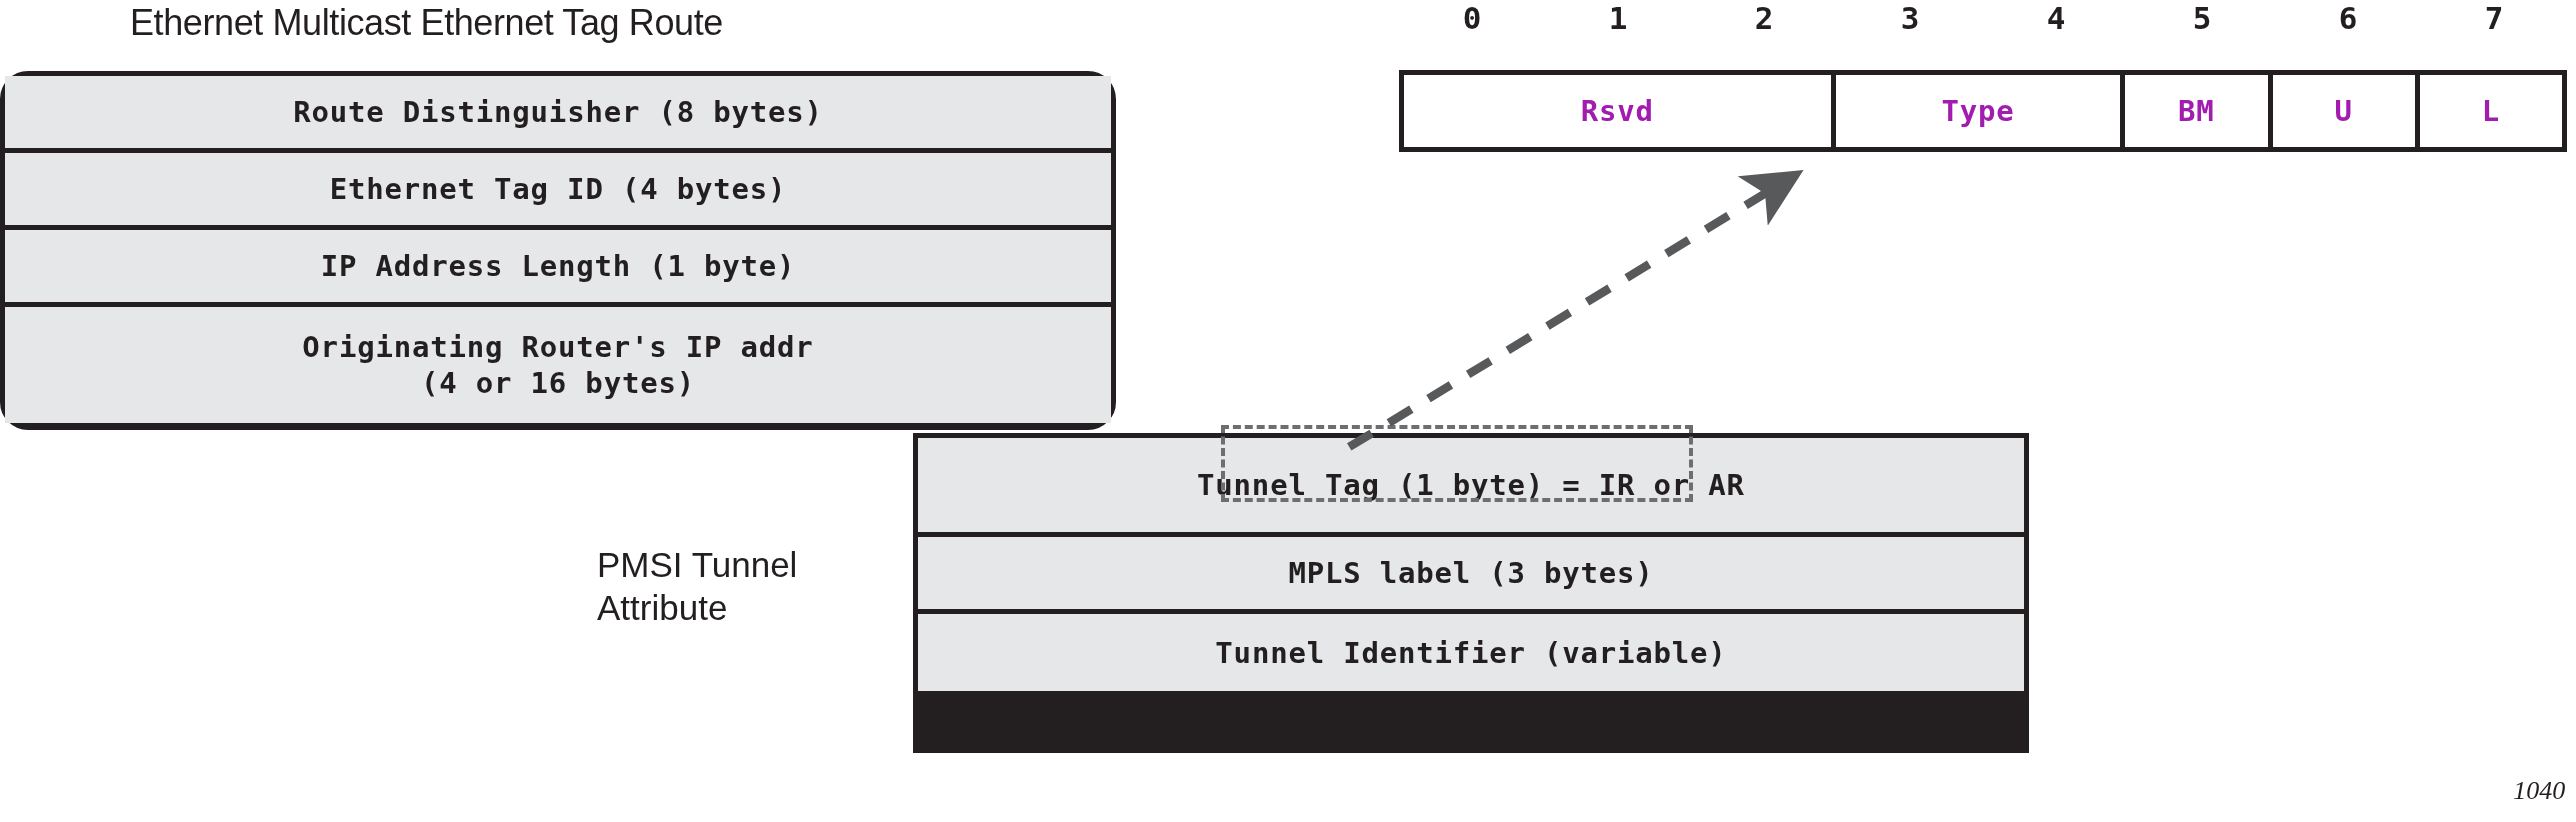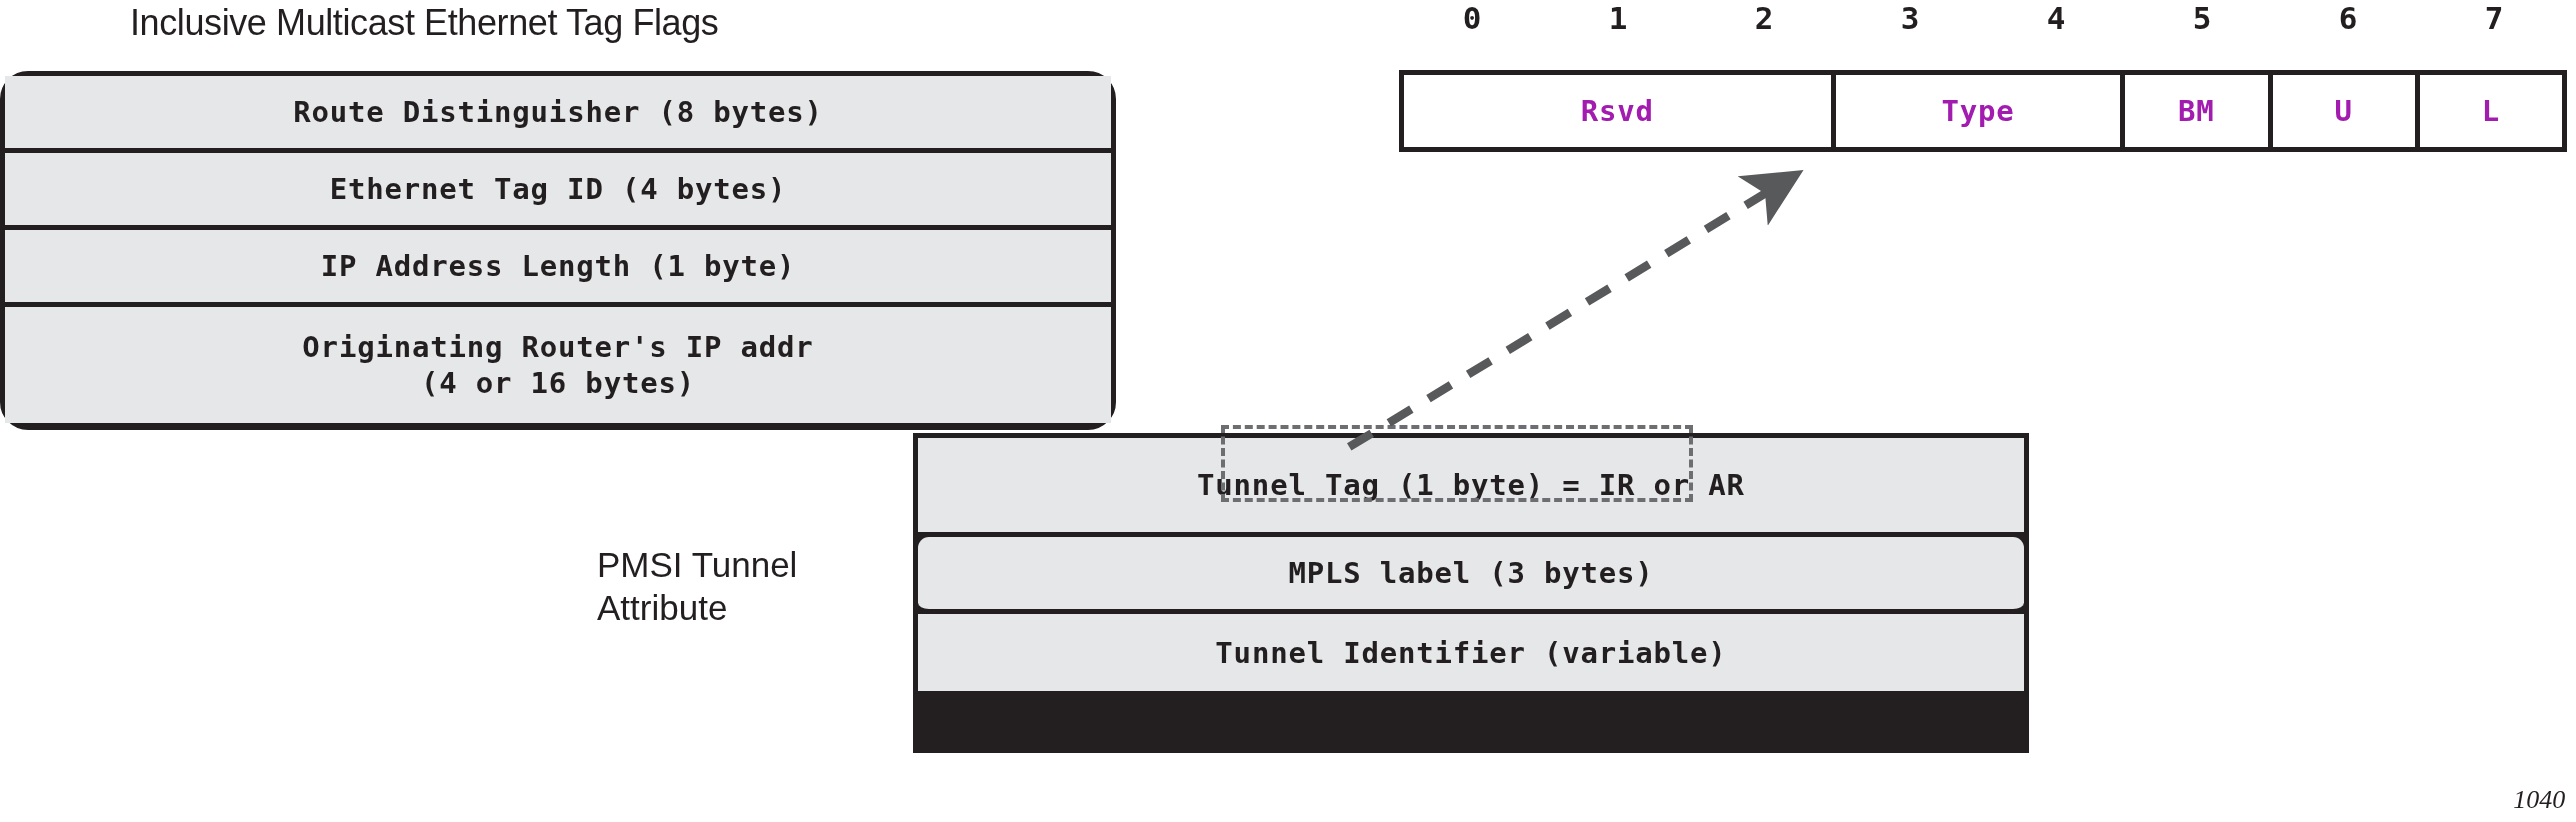--- a/index.html
+++ b/index.html
@@ -150,48 +150,48 @@
     top: 139px;
     width: 542px;
     height: 325px;
     pointer-events: none;
   }
 
   
   #figure-number {
     position: absolute;
     right: 10.8px;
-    bottom: 8px;
+    bottom: 17px;
     font-family: "Liberation Serif", "DejaVu Serif", serif;
     font-style: italic;
     font-size: 26px;
     color: #231f20;
   }
 </style>
 </head>
 <body>
 
 <div id="canvas">
 
-  <div id="route-title" class="title-sans">Inclusive Multicast Ethernet Tag Flags</div>
+  <div id="route-title" class="title-sans">Ethernet Multicast Ethernet Tag Route</div>
 
   <div id="nlri-table" class="field-table" style="height: 359px;">
       <div class="field-row" style="height: 77px;"><span>Route Distinguisher (8 bytes)</span></div>
       <div class="field-row" style="height: 77px;"><span>Ethernet Tag ID (4 bytes)</span></div>
       <div class="field-row" style="height: 77px;"><span>IP Address Length (1 byte)</span></div>
       <div class="field-row" style="height: 116px;"><span>Originating Router's IP addr
 (4 or 16 bytes)</span></div>
     </div>
 
   <div id="pmsi-label" class="title-sans">PMSI Tunnel
 Attribute</div>
 
   <div id="pmsi-table" class="field-table" style="height: 320px;">
       <div class="field-row" style="height: 99px;"><span>Tunnel Tag (1 byte) = IR or AR</span></div>
-      <div class="field-row" style="height: 77px; border-radius: 11px;"><span>MPLS label (3 bytes)</span></div>
+      <div class="field-row" style="height: 77px;"><span>MPLS label (3 bytes)</span></div>
       <div class="field-row" style="height: 77px;"><span>Tunnel Identifier (variable)</span></div>
     </div>
 
   <div id="flags-dashed"></div>
 
   <svg id="connector" viewBox="0 0 700 420">
     <defs>
       <marker id="arrowhead" markerWidth="8" markerHeight="8" refX="5.6" refY="3.4" orient="auto">
         <path d="M 0 0 L 7 3.4 L 0 6.8 L 1.7 3.4 Z" fill="#58595b"></path>
       </marker>

